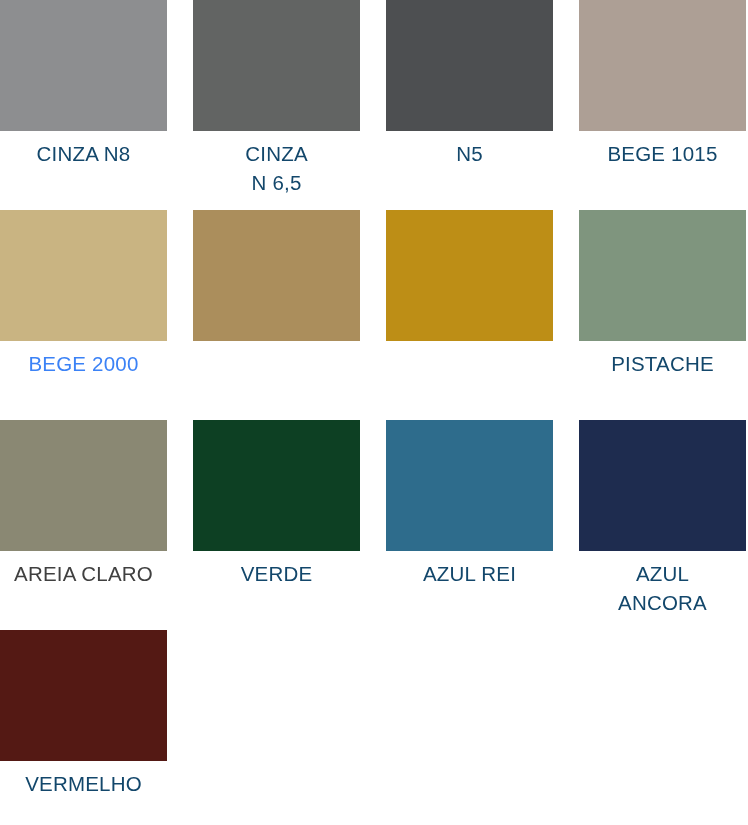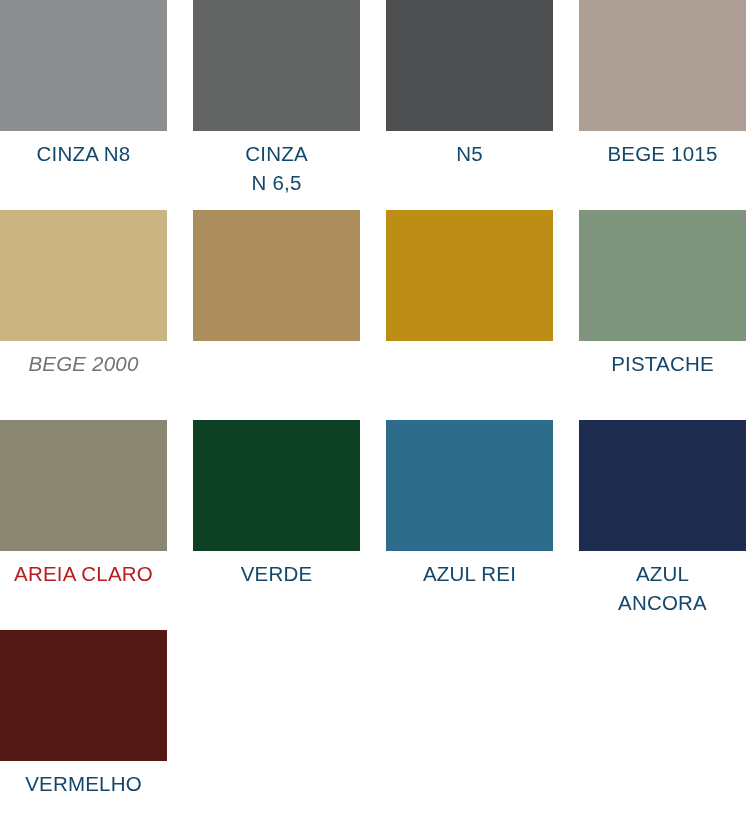--- a/index.html
+++ b/index.html
@@ -80,39 +80,39 @@
     <div class="swatch-label" style="color: rgb(19, 71, 107);">N5</div>
   </div>
 
   <div class="swatch-cell">
     <div class="swatch-chip" style="background-color: rgb(173, 159, 149);"></div>
     <div class="swatch-label" style="color: rgb(19, 71, 107);">BEGE 1015</div>
   </div>
 
   <div class="swatch-cell">
     <div class="swatch-chip" style="background-color: rgb(201, 180, 130);"></div>
-    <div class="swatch-label" style="color: #737373; font-style: italic;">BEGE 2000</div>
+    <div class="swatch-label" style="color: #3b82f6;">BEGE 2000</div>
   </div>
 
   <div class="swatch-cell">
     <div class="swatch-chip" style="background-color: rgb(171, 142, 92);"></div>
   </div>
 
   <div class="swatch-cell">
     <div class="swatch-chip" style="background-color: rgb(189, 142, 22);"></div>
   </div>
 
   <div class="swatch-cell">
     <div class="swatch-chip" style="background-color: rgb(127, 149, 126);"></div>
     <div class="swatch-label" style="color: rgb(19, 71, 107);">PISTACHE</div>
   </div>
 
   <div class="swatch-cell">
     <div class="swatch-chip" style="background-color: rgb(138, 136, 115);"></div>
-    <div class="swatch-label" style="color: #b91c1c;">AREIA CLARO</div>
+    <div class="swatch-label" style="color: #404040;">AREIA CLARO</div>
   </div>
 
   <div class="swatch-cell">
     <div class="swatch-chip" style="background-color: rgb(13, 64, 35);"></div>
     <div class="swatch-label" style="color: rgb(19, 71, 107);">VERDE</div>
   </div>
 
   <div class="swatch-cell">
     <div class="swatch-chip" style="background-color: rgb(46, 108, 140);"></div>
     <div class="swatch-label" style="color: rgb(19, 71, 107);">AZUL REI</div>

